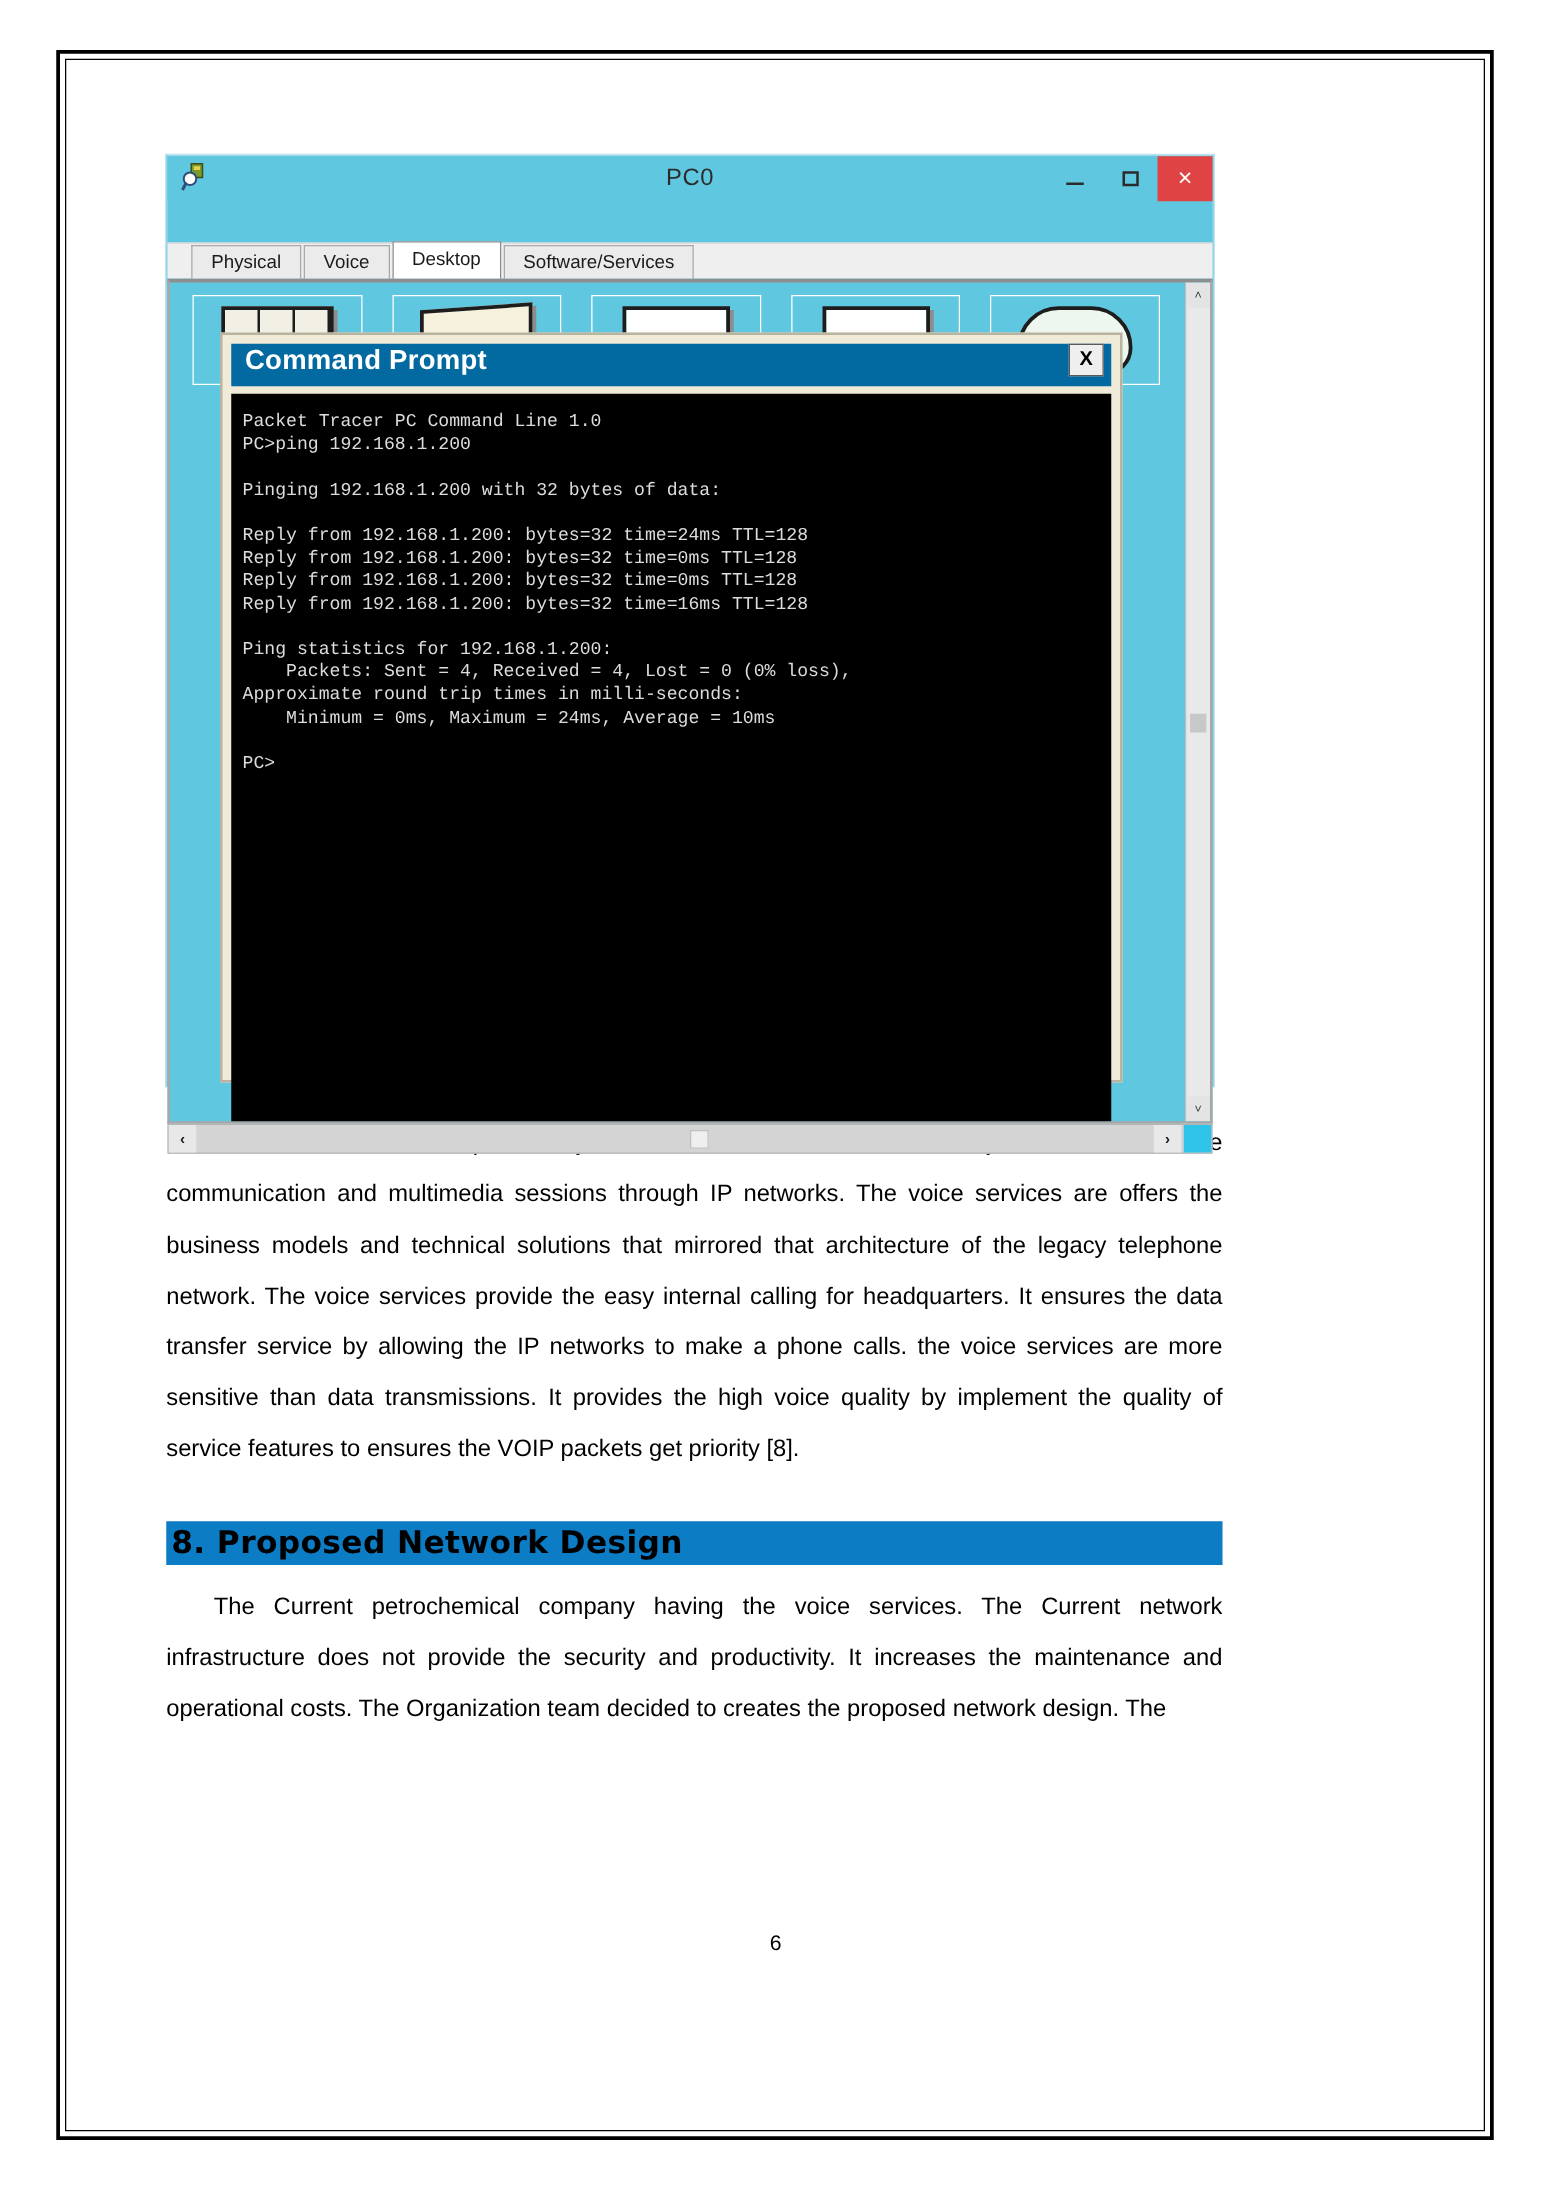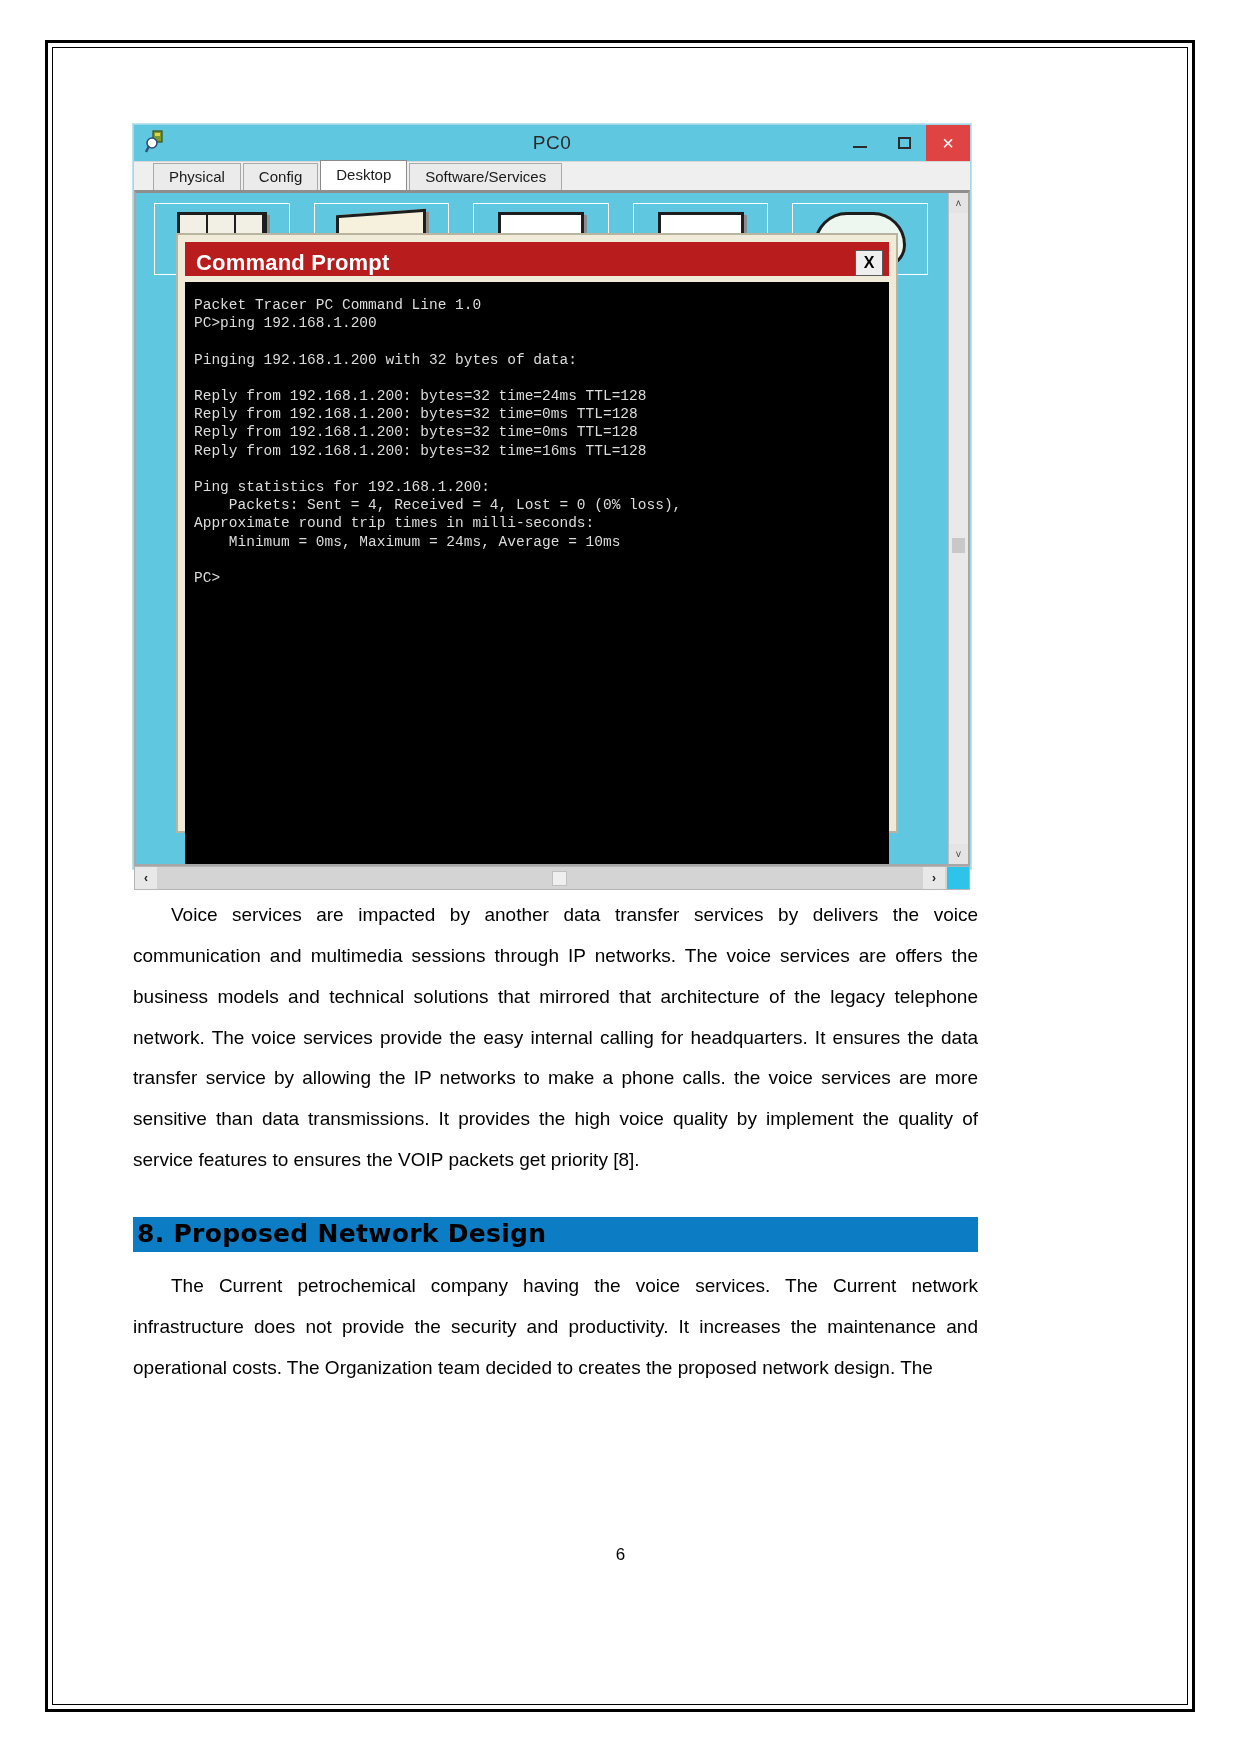--- a/index.html
+++ b/index.html
@@ -116,20 +116,21 @@
   
   .pt-tabs {
     position: relative;
     height: 29px;
     background: #efefef;
     border-top: 1px solid #d6d6d6;
     display: flex;
     align-items: flex-end;
     padding-left: 19px;
     box-sizing: border-box;
+    margin-top: 33px;
   }
   .pt-tab {
     height: 26px;
     line-height: 25px;
     padding: 0 15px;
     font-size: 15px;
     color: #1a1a1a;
     background: #ebebeb;
     border: 1px solid #a9a9a9;
     border-bottom: none;
@@ -207,23 +208,23 @@
     top: 40px;
     width: 722px;
     height: 600px;
     background: #efebd8;
     border: 2px solid #b9b4a0;
     box-sizing: border-box;
     padding: 7px;
   }
   .cmd-titlebar {
     height: 34px;
-    background: #b91c1c;
-    display: flex;
-    align-items: flex-end;
+    background: #0369a1;
+    display: flex;
+    align-items: flex-start;
     justify-content: space-between;
     padding: 0 6px 0 11px;
     box-sizing: border-box;
   }
   .cmd-title {
     color: #ffffff;
     font-size: 22px;
     font-weight: bold;
     font-family: "Liberation Sans", sans-serif;
     letter-spacing: 0.2px;
@@ -370,21 +371,21 @@
             </div>
           <div class="winbtn">
               <span class="sq"></span>
             </div>
           <div class="winbtn close">×</div>
         </div>
       </div>
 
       <div class="pt-tabs">
         <div class="pt-tab">Physical</div>
-        <div class="pt-tab">Config</div>
+        <div class="pt-tab">Voice</div>
         <div class="pt-tab active">Desktop</div>
         <div class="pt-tab">Software/Services</div>
       </div>
 
       <div class="pt-body">
 
         <div class="desk-icons">
           <div class="desk-icon">
             <span class="glyph-mon split">
                 <i></i>

